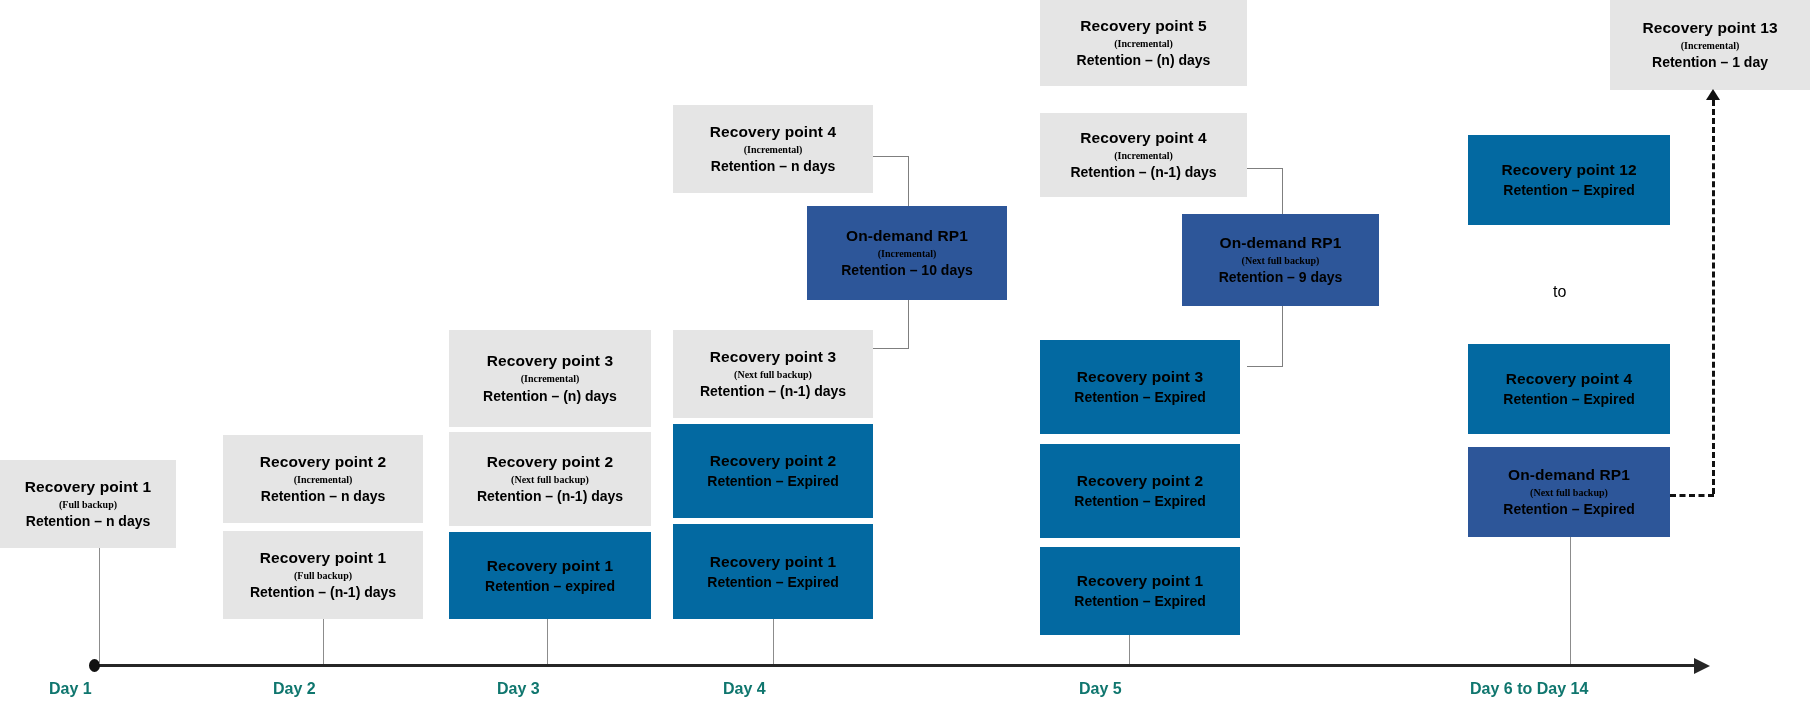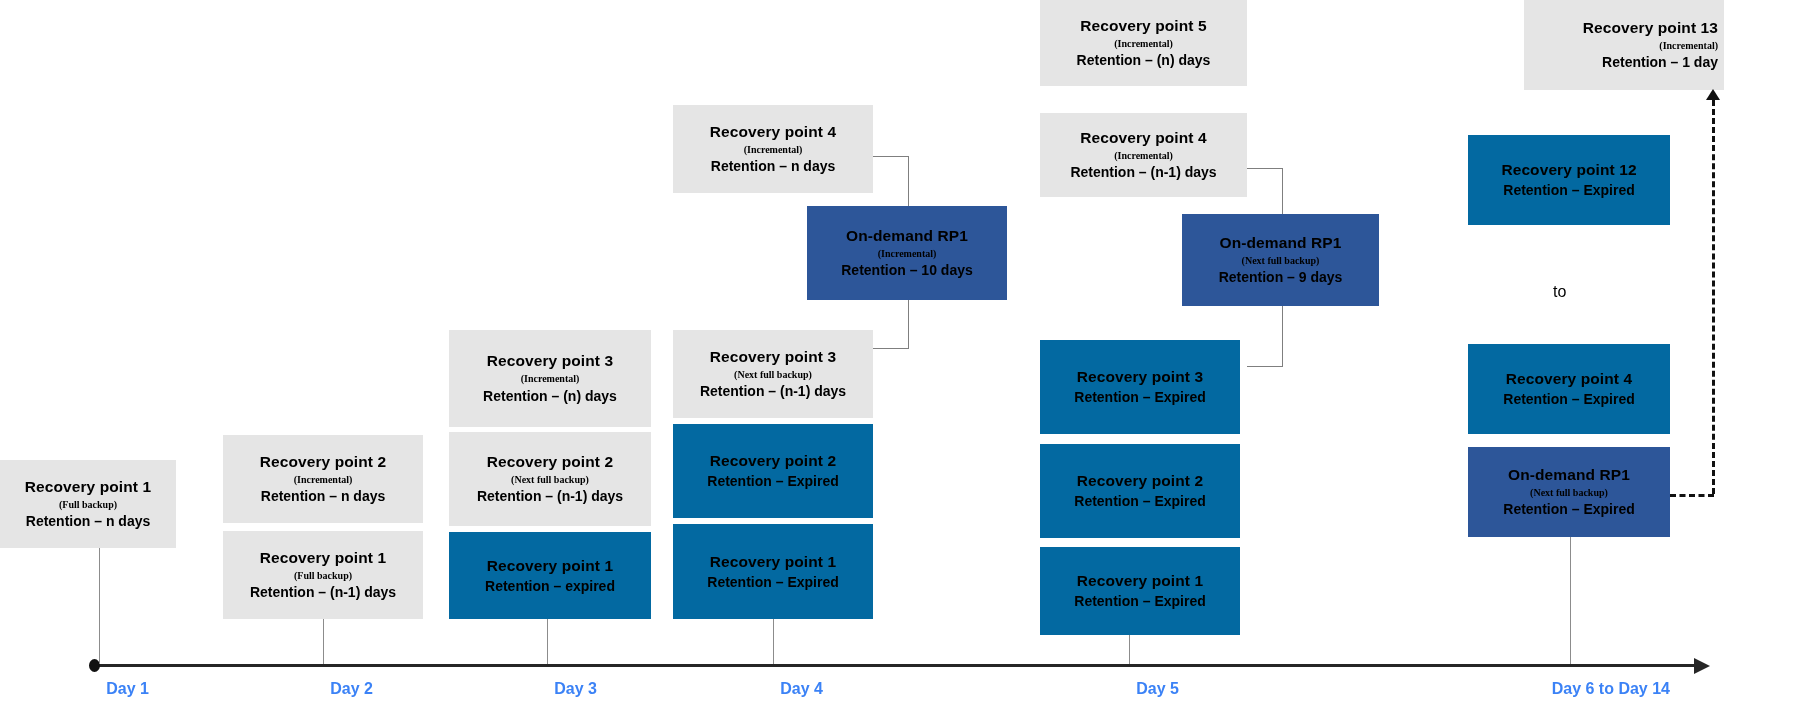--- a/index.html
+++ b/index.html
@@ -54,22 +54,22 @@
     position:absolute;
     width:11px;height:13px;
     background:#111111;
     border-radius:50%;
   }
   .tick{ position:absolute; width:1px; background:#8c8c8c; }
   .daylabel{
     position:absolute;
     font-weight:bold;
     font-size:16px;
-    color:#3b82f6;
-    text-align:right;
+    color:#0f766e;
+    text-align:left;
     white-space:nowrap;
   }
   .tolabel{
     position:absolute;
     font-weight:normal;
     font-size:16px;
     color:#000000;
   }
   .dash-v{
     position:absolute;
@@ -183,21 +183,21 @@
   </div>
   <div class="card orange" style="left:1040px;top:444px;width:200px;height:94px;">
     <div class="t1">Recovery point 2</div>
     <div class="t3">Retention – Expired</div>
   </div>
   <div class="card orange" style="left:1040px;top:547px;width:200px;height:88px;">
     <div class="t1">Recovery point 1</div>
     <div class="t3">Retention – Expired</div>
   </div>
 
-  <div class="card blue-light" style="left:1524px;top:0px;width:200px;height:90px;align-items:flex-end;">
+  <div class="card blue-light" style="left:1610px;top:0px;width:200px;height:90px;">
     <div class="t1">Recovery point 13</div>
     <div class="t2">(Incremental)</div>
     <div class="t3">Retention – 1 day</div>
   </div>
 
   <div class="card orange" style="left:1468px;top:135px;width:202px;height:90px;">
     <div class="t1">Recovery point 12</div>
     <div class="t3">Retention – Expired</div>
   </div>
 

